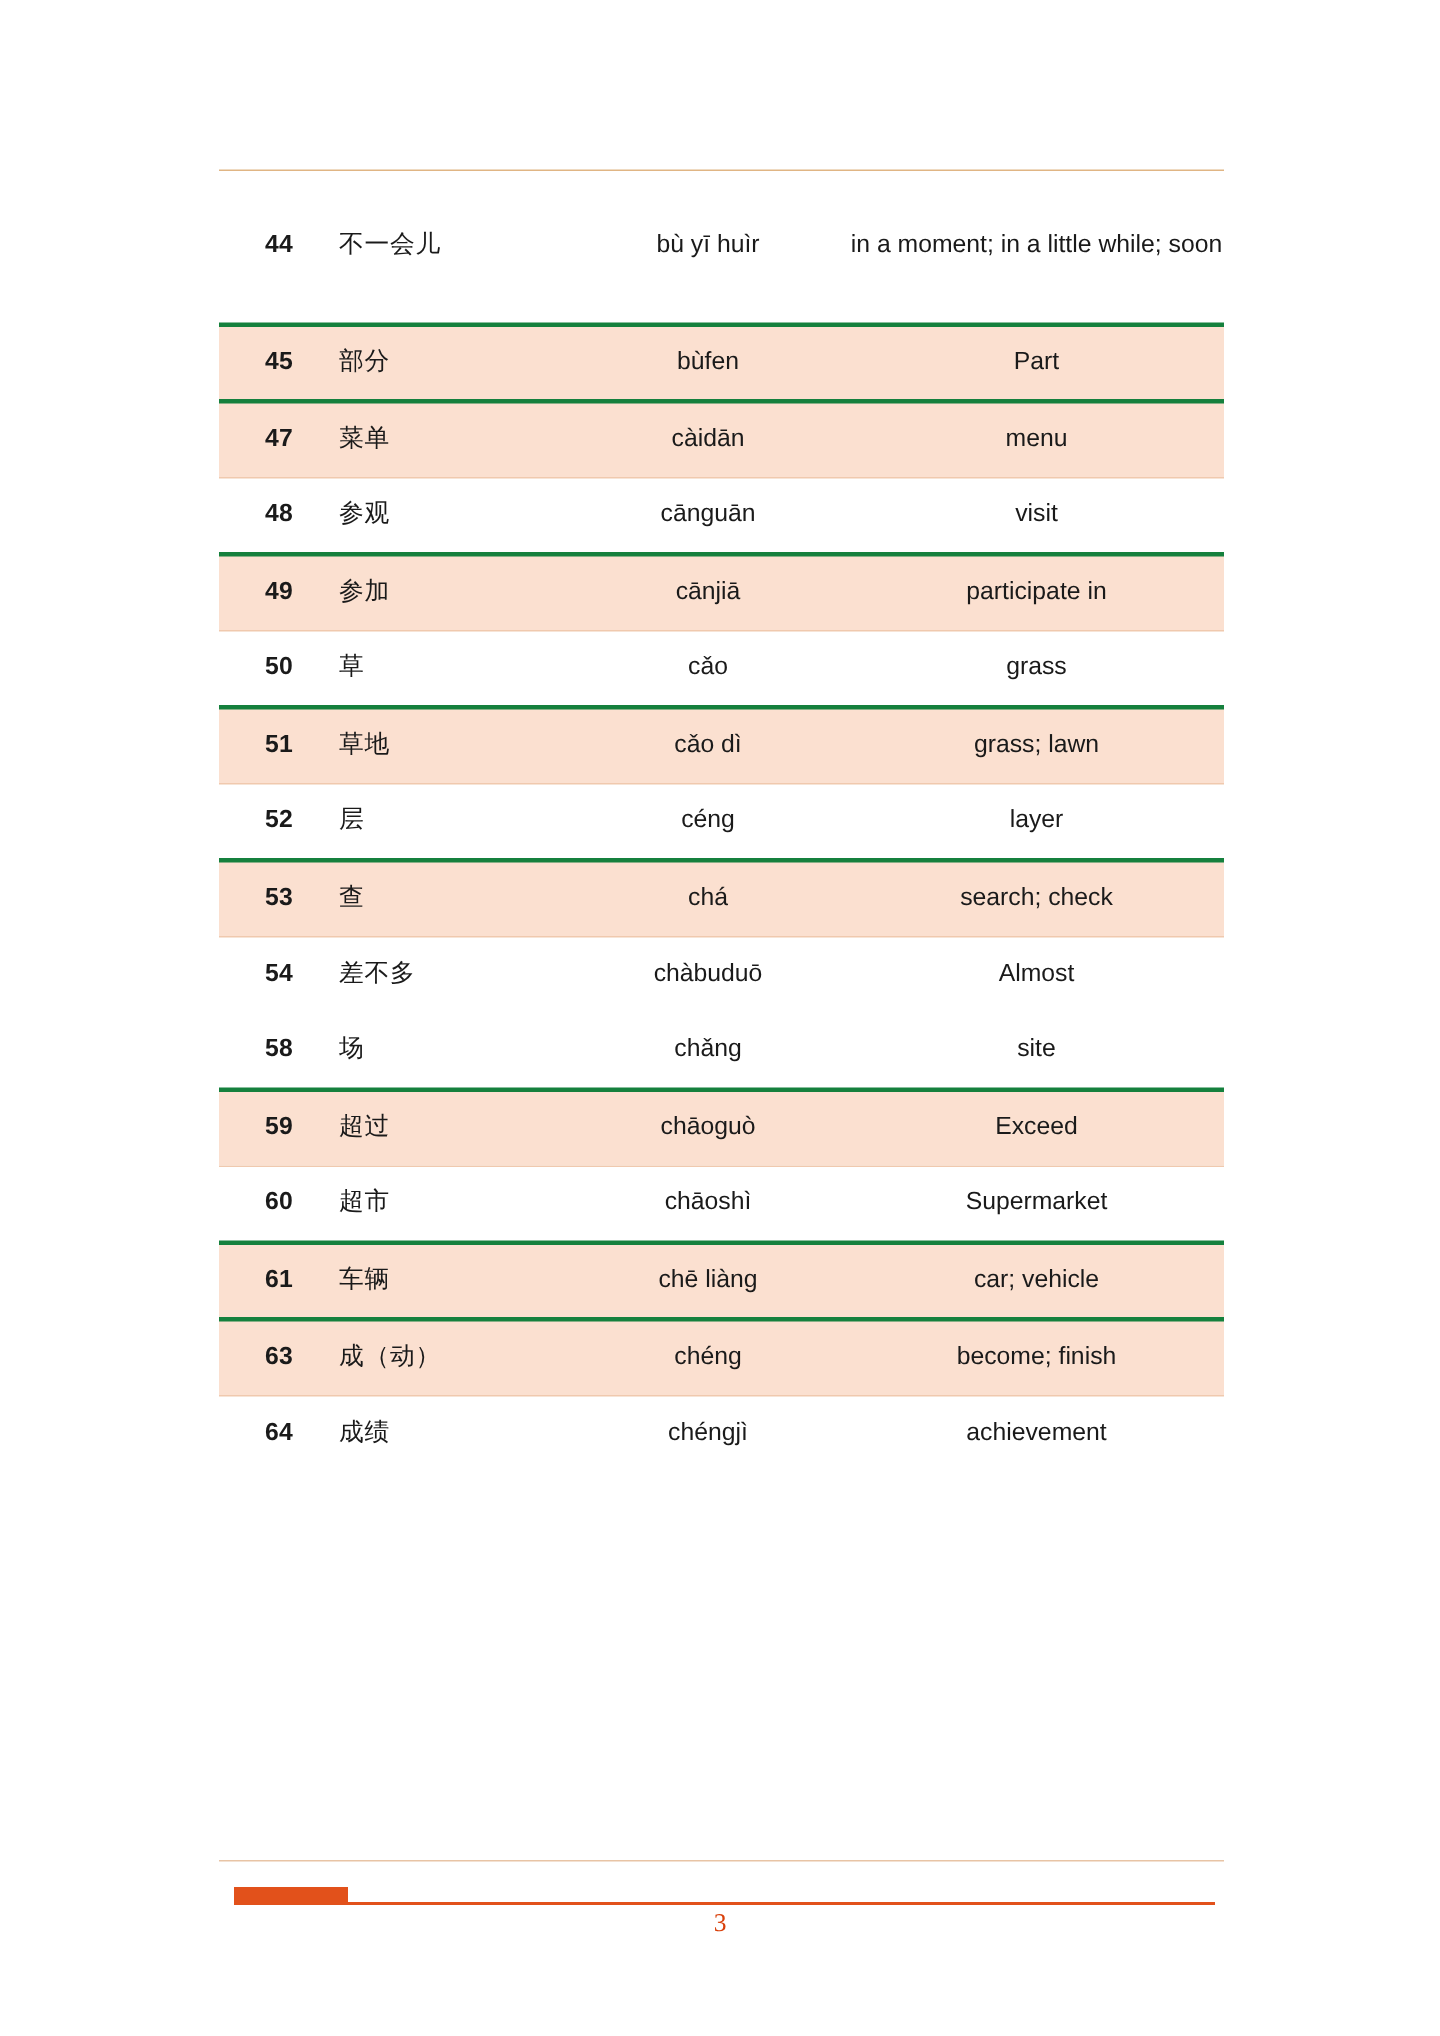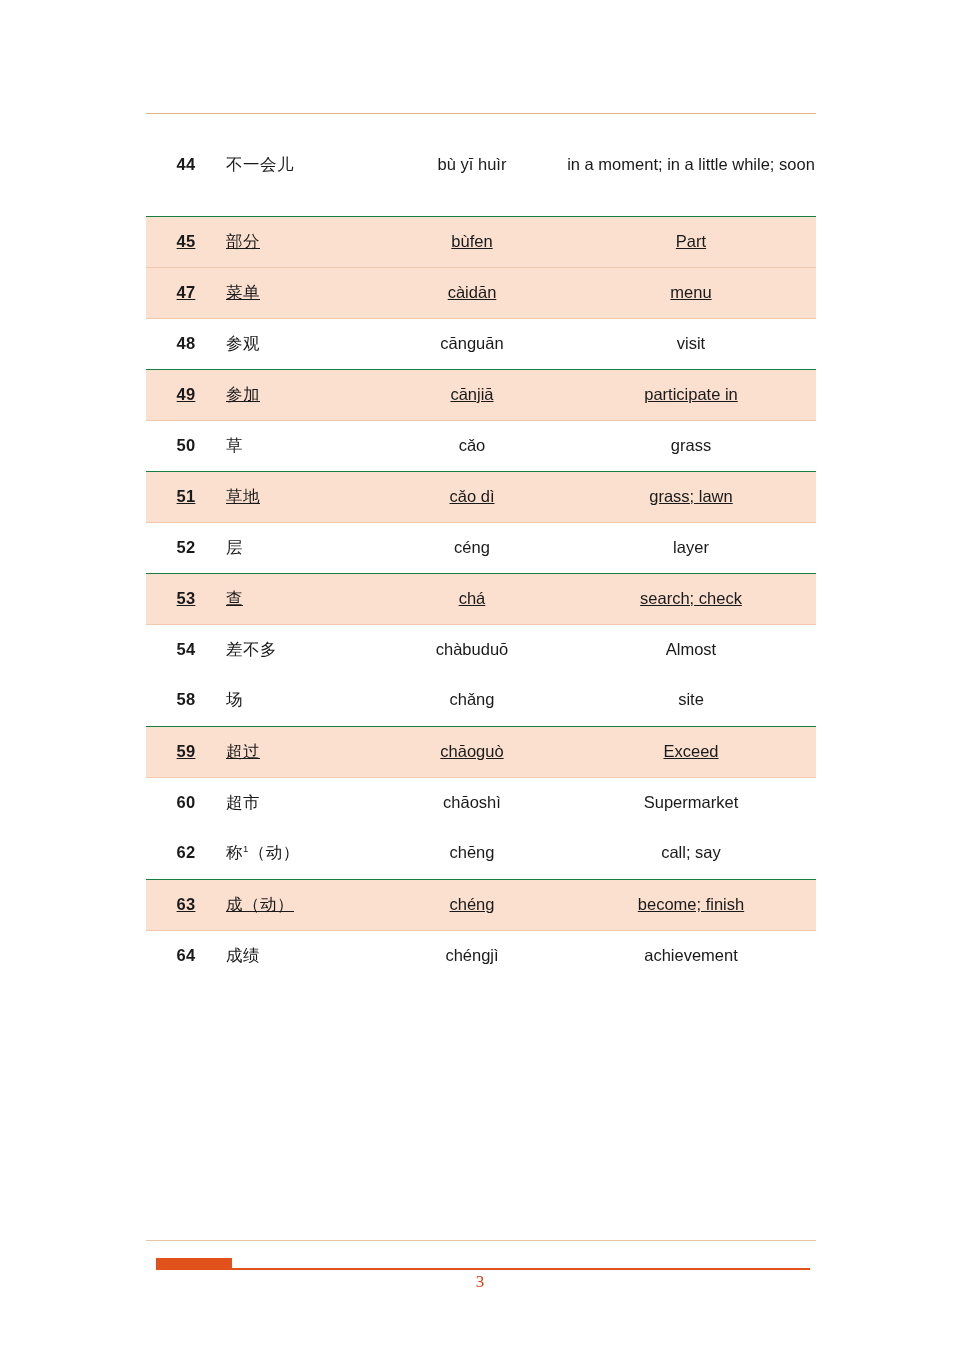--- a/index.html
+++ b/index.html
@@ -77,23 +77,22 @@
 
   .cell-hanzi sup {
     font-size: 9.5px;
     vertical-align: super;
     line-height: 0;
   }
 
   
   tr.shaded td {
     background: #fbe0d0;
-    border-top: 1px solid #15803d;
+    border-top: 3px solid #15803d;
     border-bottom: 1px solid #f0c9ae;
-    text-decoration: underline;
   }
   tr.plain td {
     background: #ffffff;
   }
 
   
   .rule-top {
     position: absolute;
     left: 146px;
     top: 113px;
@@ -224,25 +223,25 @@
           <td class="cell-hanzi">超过</td>
           <td class="cell-pinyin">chāoguò</td>
           <td class="cell-eng">Exceed</td>
         </tr>
         <tr class="row plain">
           <td class="cell-num">60</td>
           <td class="cell-hanzi">超市</td>
           <td class="cell-pinyin">chāoshì</td>
           <td class="cell-eng">Supermarket</td>
         </tr>
-        <tr class="row plain">
-          <td class="cell-num">62</td>
-          <td class="cell-hanzi"><span>称</span><sup>1</sup><span>（动）</span></td>
-          <td class="cell-pinyin">chēng</td>
-          <td class="cell-eng">call; say</td>
+        <tr class="row shaded">
+          <td class="cell-num">61</td>
+          <td class="cell-hanzi">车辆</td>
+          <td class="cell-pinyin">chē liàng</td>
+          <td class="cell-eng">car; vehicle</td>
         </tr>
         <tr class="row shaded">
           <td class="cell-num">63</td>
           <td class="cell-hanzi">成（动）</td>
           <td class="cell-pinyin">chéng</td>
           <td class="cell-eng">become; finish</td>
         </tr>
         <tr class="row plain">
           <td class="cell-num">64</td>
           <td class="cell-hanzi">成绩</td>

